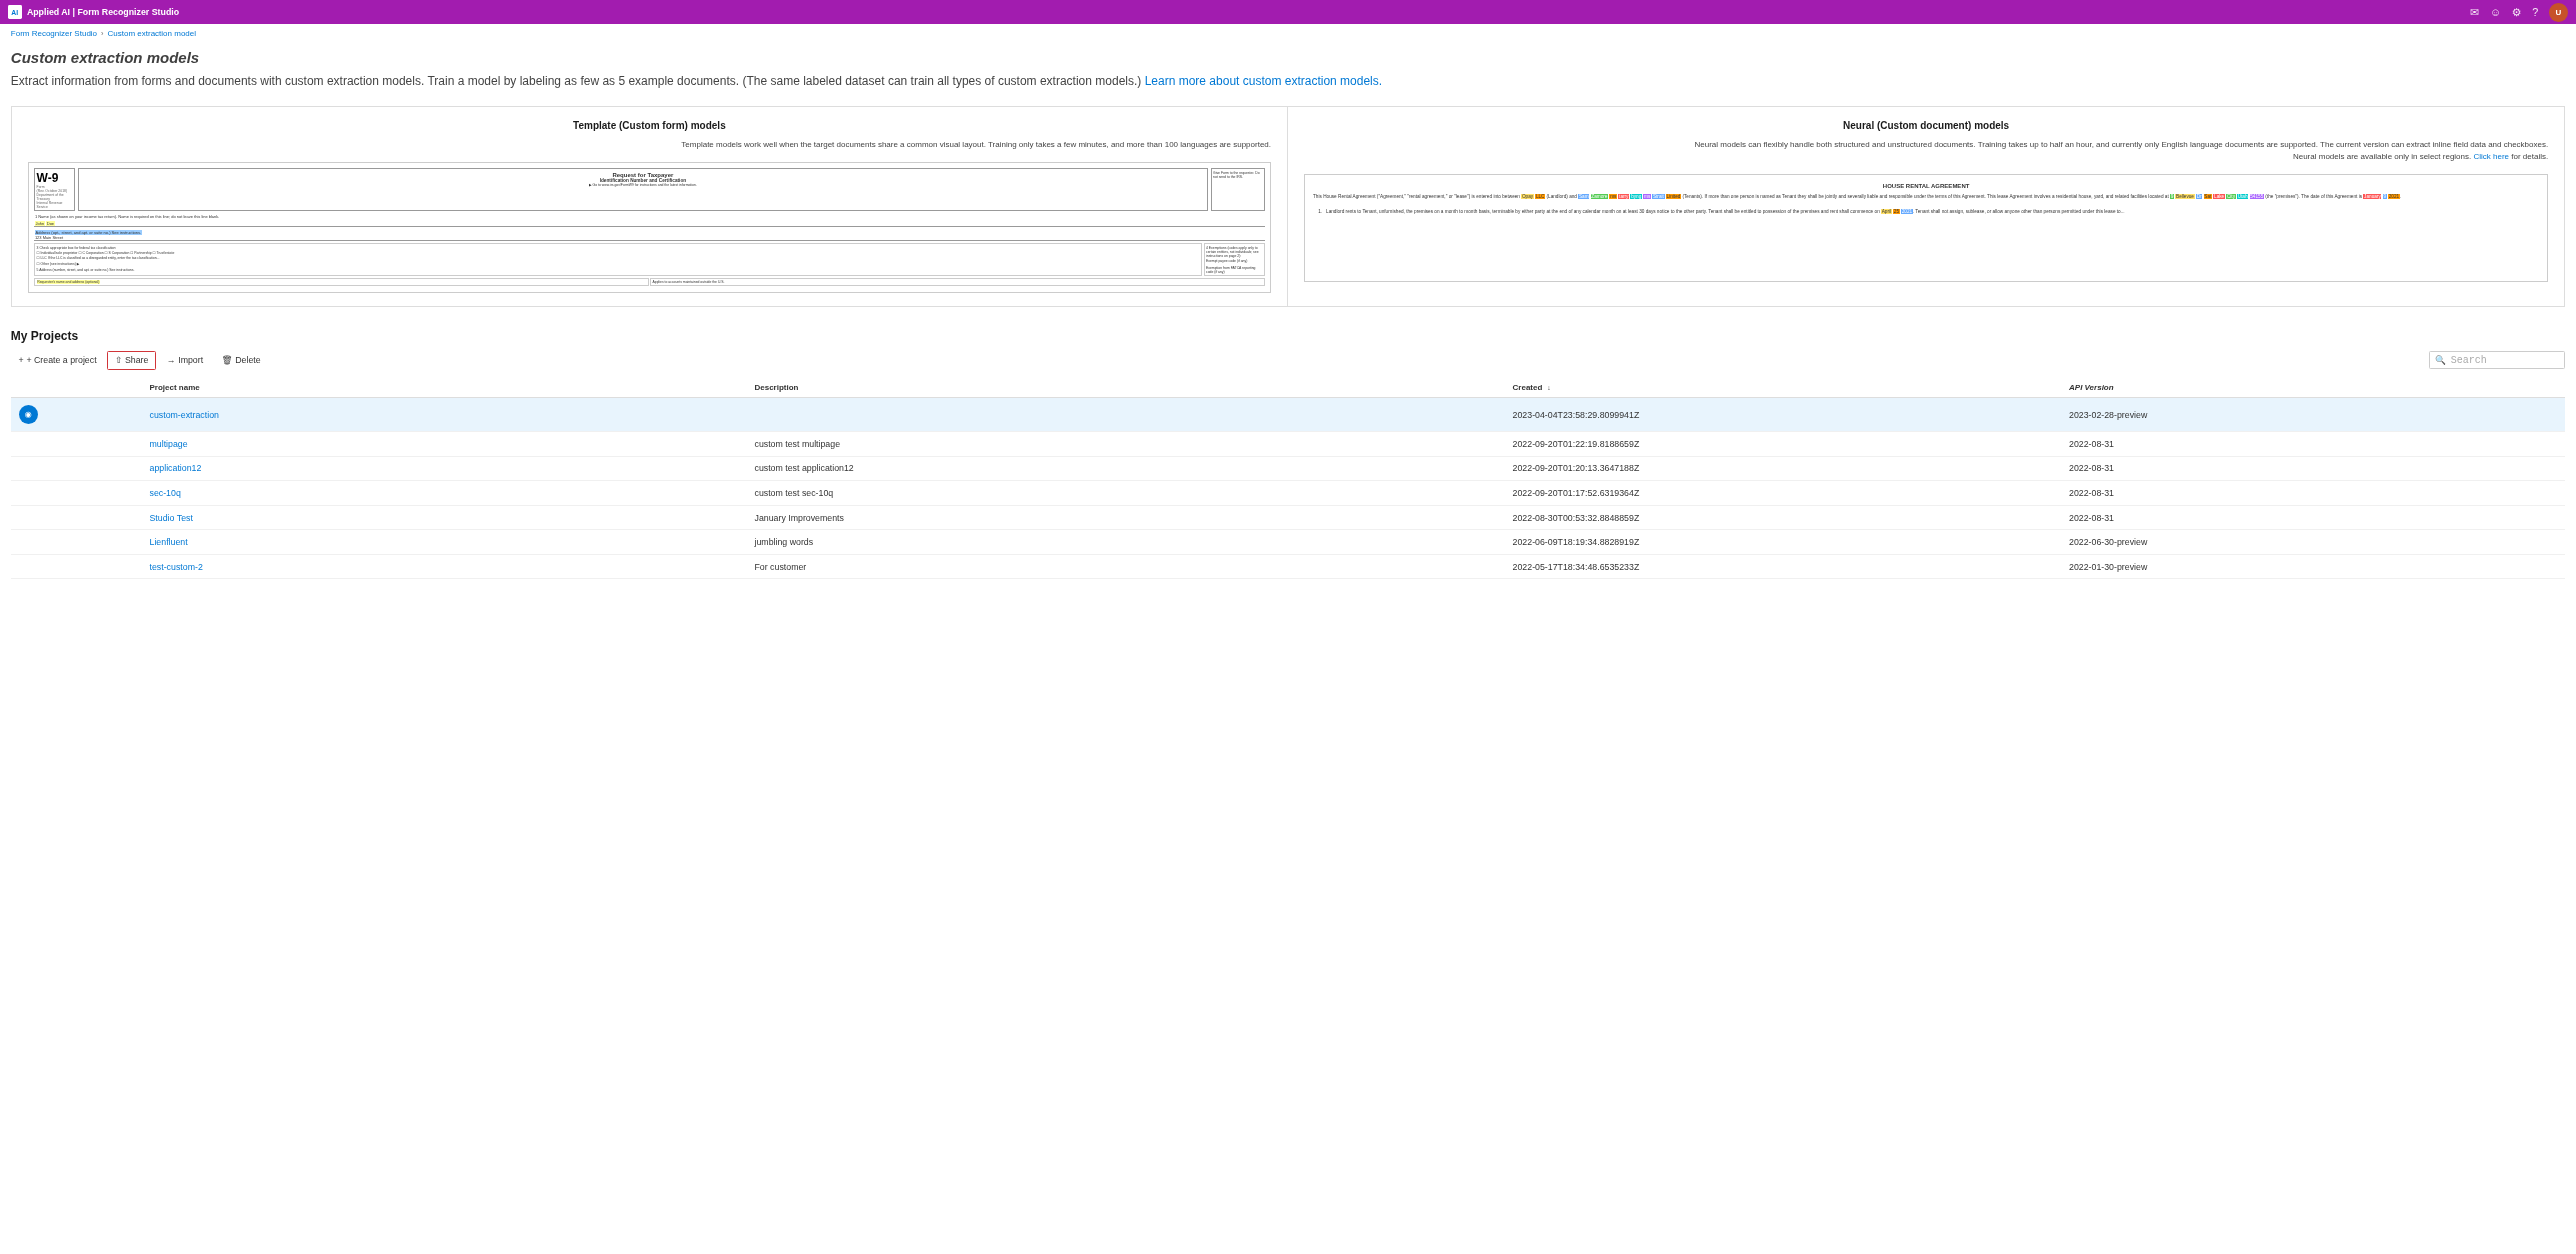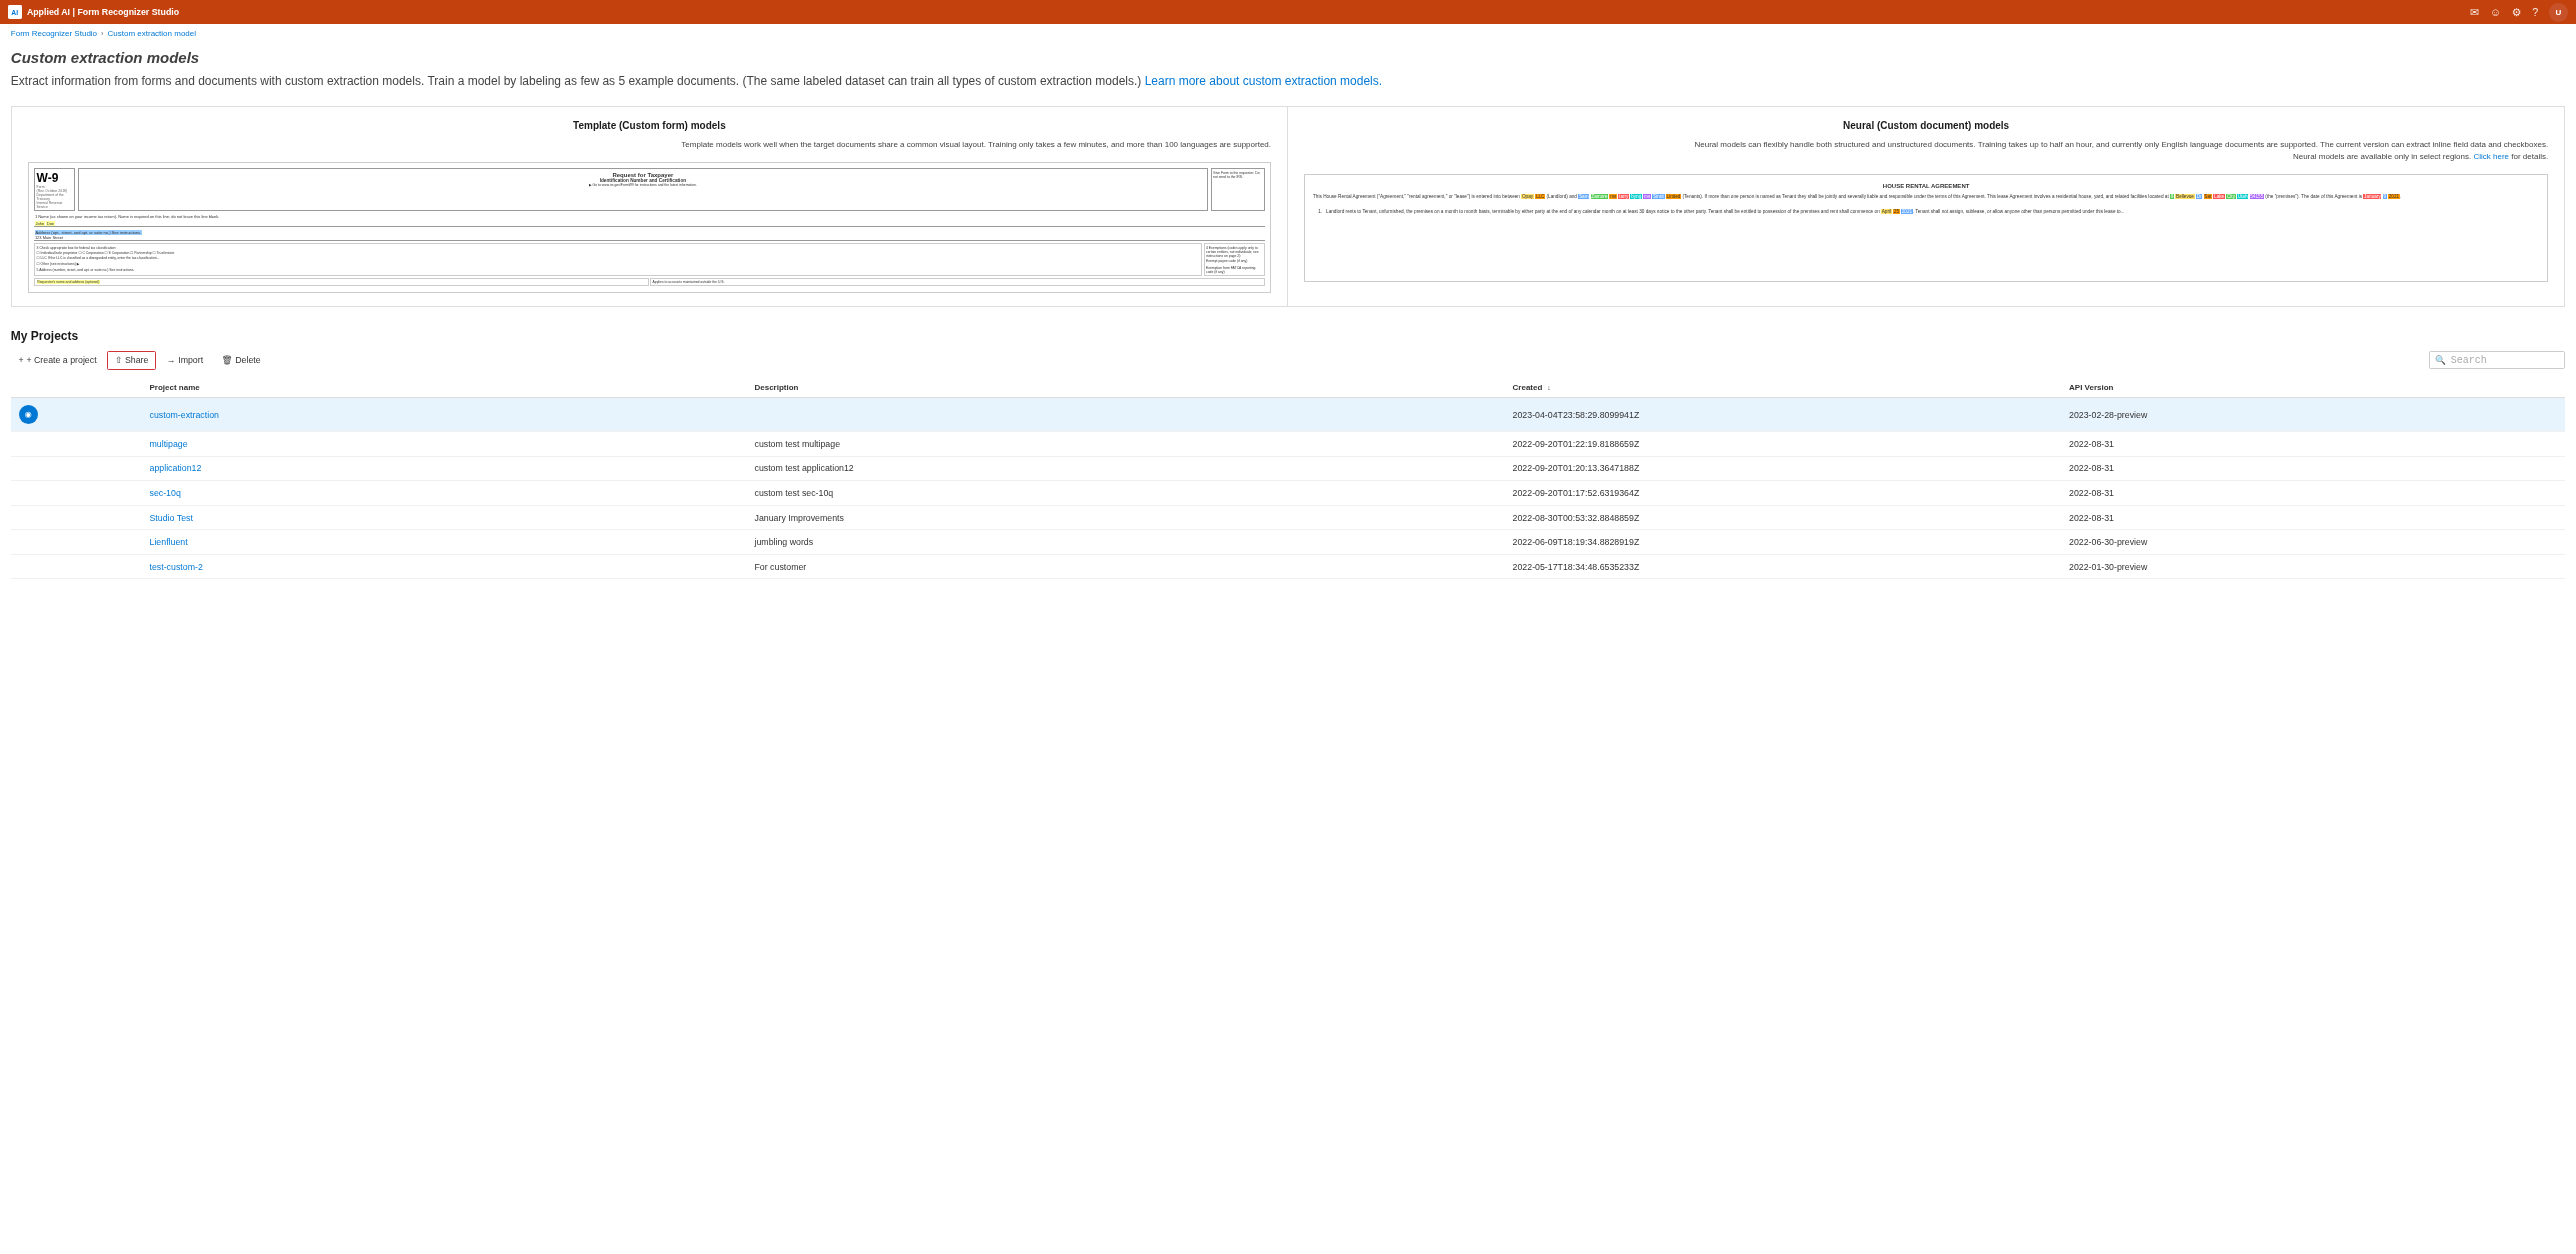--- a/index.html
+++ b/index.html
@@ -1,20 +1,20 @@
 <!DOCTYPE html>
 <html style="font-size:10.8px"><head>
   <meta charset="utf-8">
   <style>
     * { box-sizing: border-box; margin: 0; padding: 0; }
     body { font-family: 'Segoe UI', Arial, sans-serif; font-size: 8.8px; color: #333; background: #fff; }
 
     
     .topbar {
-      background: #c2410c;
+      background: #a21caf;
       height: 24px;
       display: flex;
       align-items: center;
       padding: 0 8px;
       justify-content: space-between;
     }
     .topbar-left {
       display: flex;
       align-items: center;
       gap: 5.4px;
@@ -302,21 +302,21 @@
       display: flex;
       align-items: center;
       justify-content: center;
       color: #fff;
       font-size: 8px;
     }
     .col-checkbox { width: 27px; }
     .col-name { width: 162px; }
     .col-desc { width: 203px; }
     .col-created { width: 149px; }
-    .col-api { width: 135px; }
+    .col-api { width: 135px; font-style: italic; }
 
     .sort-arrow { margin-left: 2.7px; font-size: 6.8px; }
   </style>
 </head>
 <body>
 
 <div class="topbar">
   <div class="topbar-left">
     <div class="topbar-logo">
       <span>AI</span>

